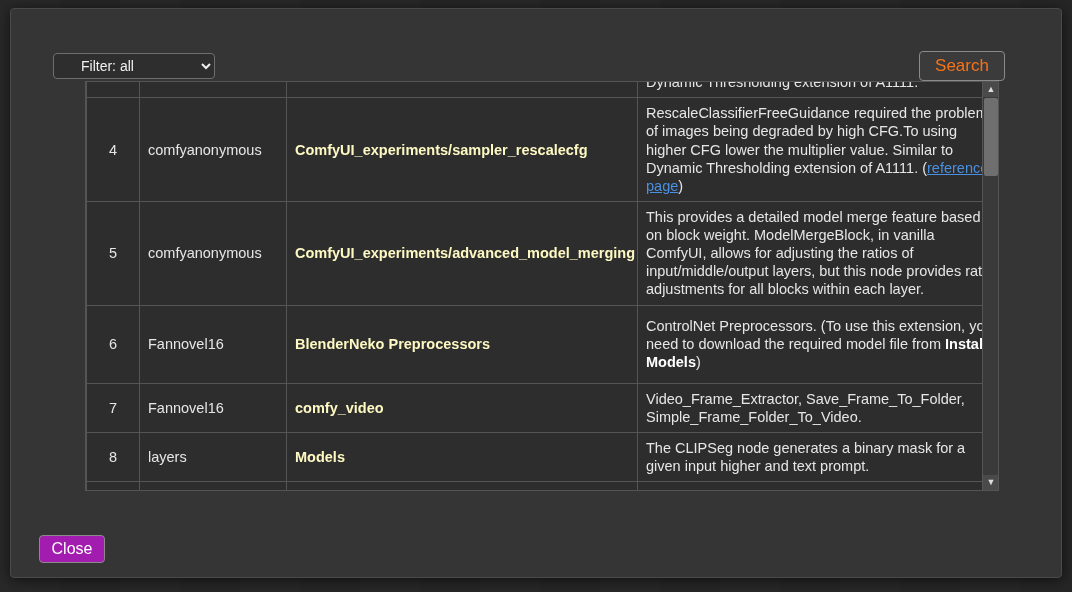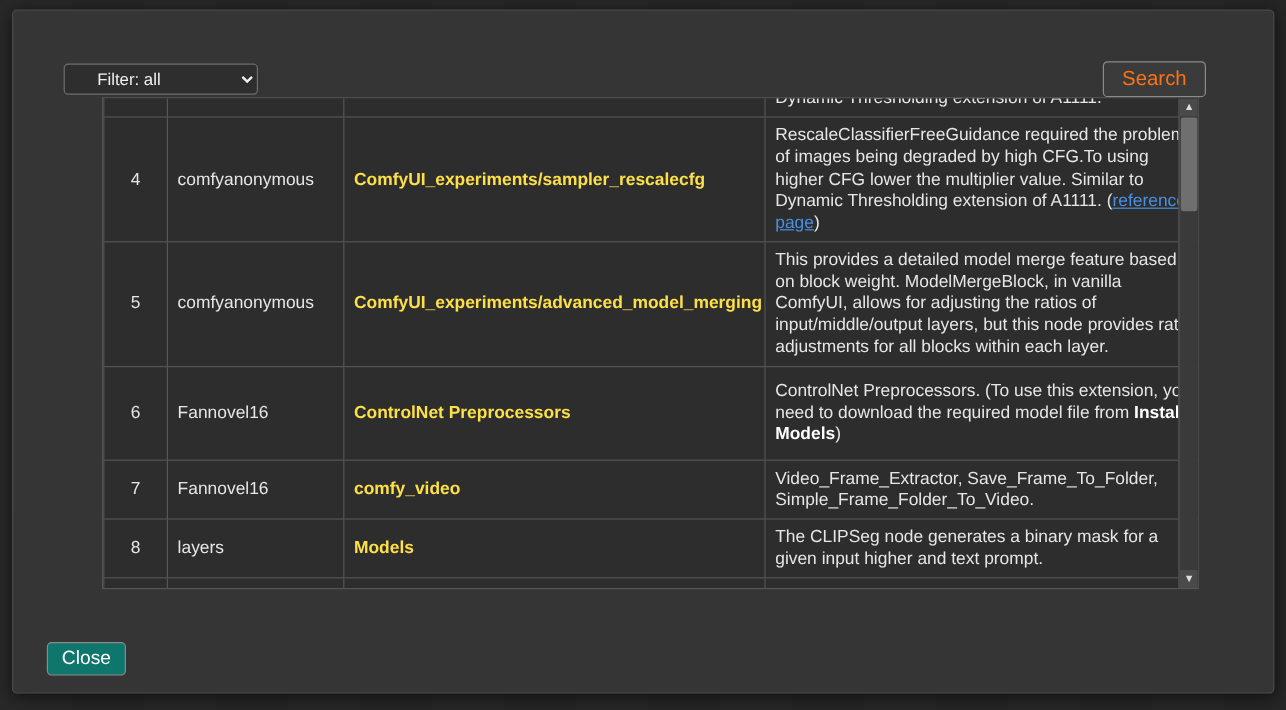--- a/index.html
+++ b/index.html
@@ -116,21 +116,21 @@
     padding: 6px 8px;
     background: #2d2d2d;
     line-height: 1.25;
   }
   td.col-idx { width: 36px; text-align: center; color: #e8e8e8; }
   td.col-author { width: 130px; }
   td.col-title { width: 334px; }
   td.col-desc { width: 350px; font-size: 13.5px; }
   td.col-actions { width: 128px; padding: 4px 6px; }
   .title-link {
-    color: #fde047;
+    color: #fef9c3;
     font-weight: bold;
     font-size: 14.5px;
     text-decoration: none;
     cursor: pointer;
   }
   .desc a { color: #4a90e2; text-decoration: underline; cursor: pointer; }
   .desc b { font-weight: bold; color: #ffffff; }
 
   .btn {
     display: block;
@@ -183,21 +183,21 @@
     border-radius: 2px;
     cursor: pointer;
   }
 
   .close-button {
     position: absolute;
     left: 28px;
     bottom: 14px;
     width: 66px;
     height: 28px;
-    background: #0f766e;
+    background: #a21caf;
     color: #ffffff;
     border: 1px solid #8a8a8a;
     border-radius: 4px;
     font-size: 16px;
     font-family: "Liberation Sans", sans-serif;
     cursor: pointer;
   }
   .clip-row-top td { height: 26px; }
   .clip-row-bottom td { color: #e6e6e6; }
 </style>
@@ -256,21 +256,21 @@
           <td class="col-desc desc">This provides a detailed model merge feature based on block weight. ModelMergeBlock, in vanilla ComfyUI, allows for adjusting the ratios of input/middle/output layers, but this node provides ratio adjustments for all blocks within each layer.</td>
           <td class="col-actions">
             <div class="btn btn-install">Install</div>
           </td>
         </tr>
 
         <tr>
           <td class="col-idx">6</td>
           <td class="col-author">Fannovel16</td>
           <td class="col-title">
-            <span class="title-link">ControlNet Preprocessors</span>
+            <span class="title-link">BlenderNeko Preprocessors</span>
           </td>
           <td class="col-desc desc">
             <span>ControlNet Preprocessors. (To use this extension, you need to download the required model file from </span><b>Install Models</b><span>)</span>
           </td>
           <td class="col-actions">
             <div class="btn btn-enable">Enable</div>
             <div class="btn btn-uninstall">Uninstall</div>
           </td>
         </tr>
 

